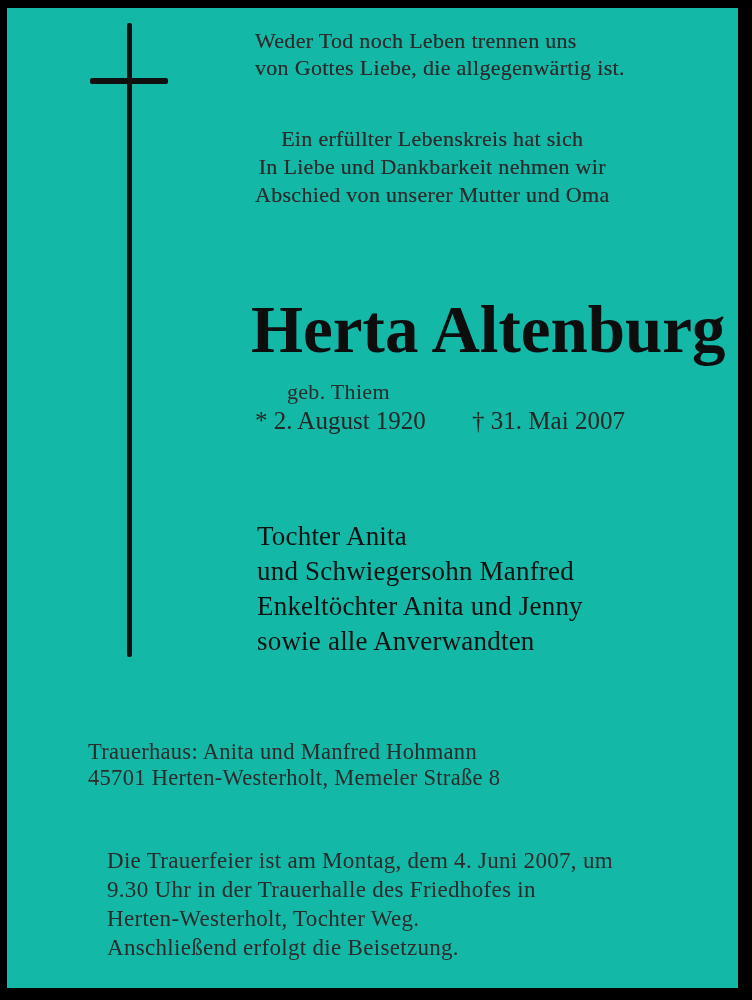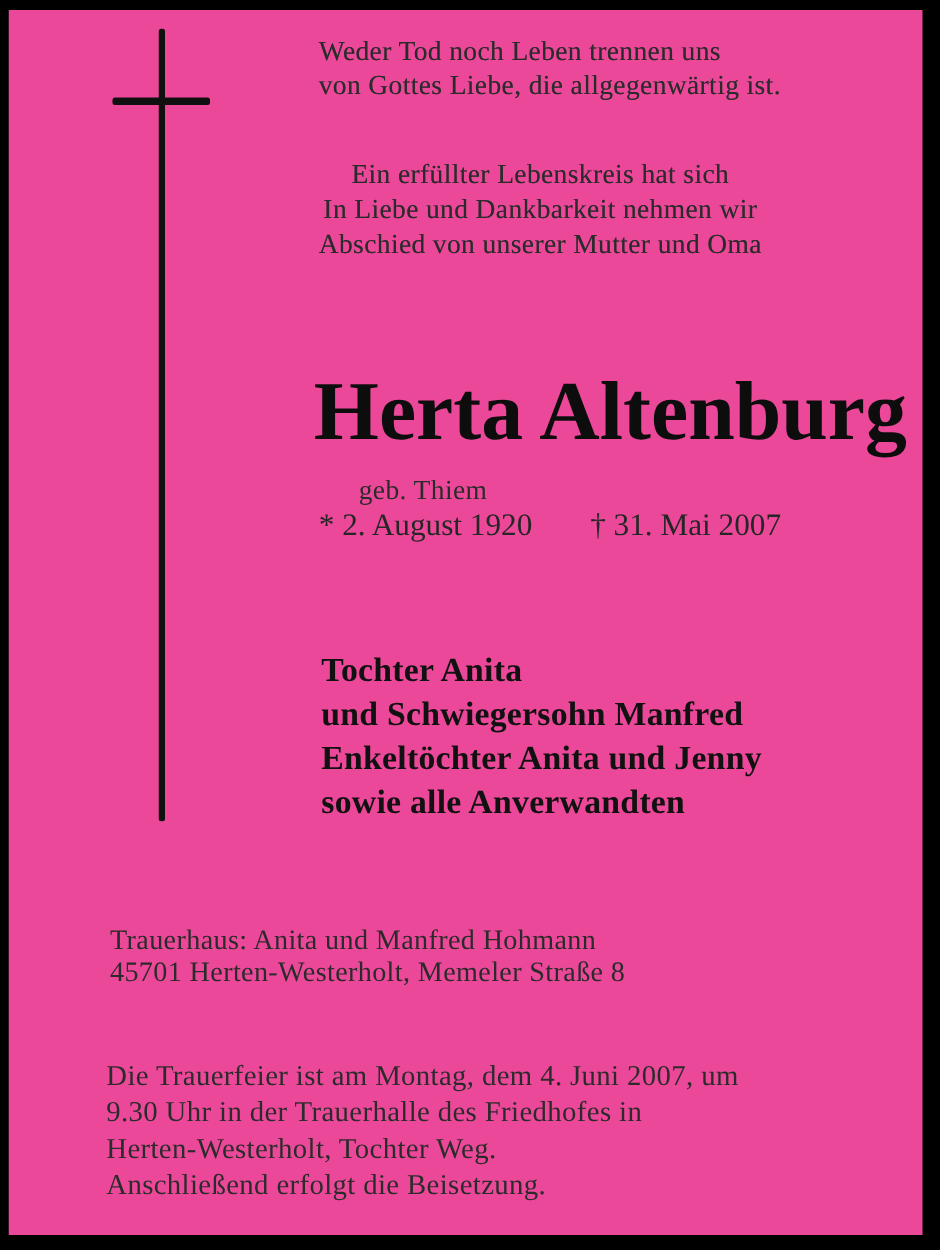--- a/index.html
+++ b/index.html
@@ -5,21 +5,21 @@
   html, body {
     margin: 0;
     padding: 0;
     background: #ffffff;
   }
   .notice-frame {
     position: relative;
     width: 752px;
     height: 1000px;
     box-sizing: border-box;
-    background: #ec4899;
+    background: #14b8a6;
     border-style: solid;
     border-color: #000000;
     border-width: 8px 14px 12px 7px;
     font-family: "Liberation Serif", "DejaVu Serif", serif;
     color: #2b2b2b;
     overflow: hidden;
   }
   .abs { position: absolute; }
 
   
@@ -67,31 +67,31 @@
     left: 248px; top: 398px;
     font-size: 25px; line-height: 30px;
     color: #262626;
     white-space: nowrap;
   }
   .dates-row .death { margin-left: 40px; }
 
   .mourners {
     left: 250px; top: 511px;
     font-size: 27px; line-height: 35px;
-    font-weight: bold;
+    font-weight: normal;
     color: #111111;
     letter-spacing: 0.2px;
   }
   .mourning-house {
     left: 81px; top: 731px;
     font-size: 22.5px; line-height: 26px;
     letter-spacing: 0.3px;
   }
   .funeral-info {
-    left: 78px; top: 838px;
+    left: 100px; top: 838px;
     font-size: 23px; line-height: 29px;
     letter-spacing: 0.3px;
   }
   .line { white-space: nowrap; }
 </style>
 </head>
 <body>
 
 <div class="notice-frame">
 

